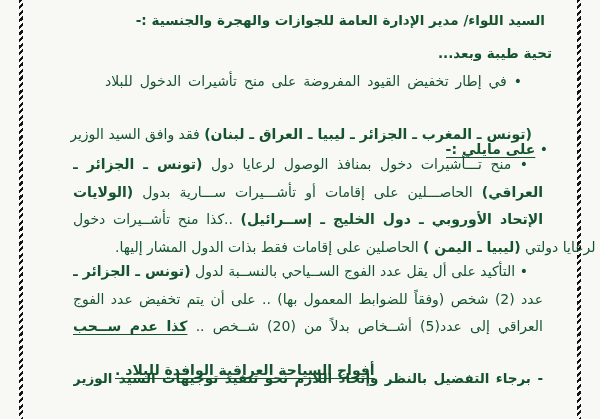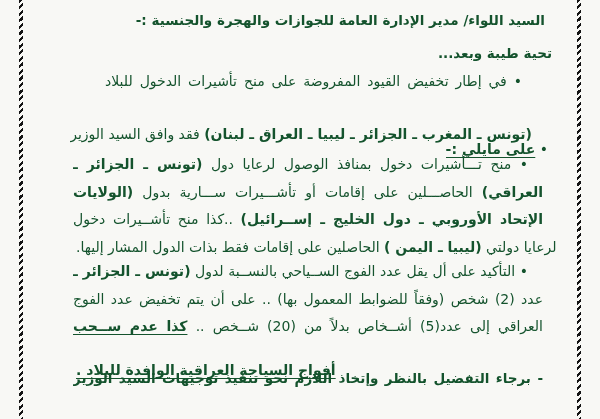--- a/index.html
+++ b/index.html
@@ -21,21 +21,21 @@
   .doc{position:absolute;inset:0;}
   .line{
     position:absolute;
     height:22px;line-height:20px;
     font-size:14px;
     direction:rtl;text-align:right;
     white-space:normal;overflow:hidden;
     letter-spacing:0;
   }
   .line.just{text-align:justify;text-align-last:justify;}
-  .line.leftal{text-align:right;}
+  .line.leftal{text-align:right;margin-left:39px;}
   .b{font-weight:bold;}
   .u{text-decoration:underline;text-underline-offset:3px;text-decoration-thickness:1.3px;}
 </style>
 </head>
 <body>
 
 <div class="page">
   <div class="hatch left"></div>
   <div class="hatch right"></div>
   <div class="doc" id="doc">

